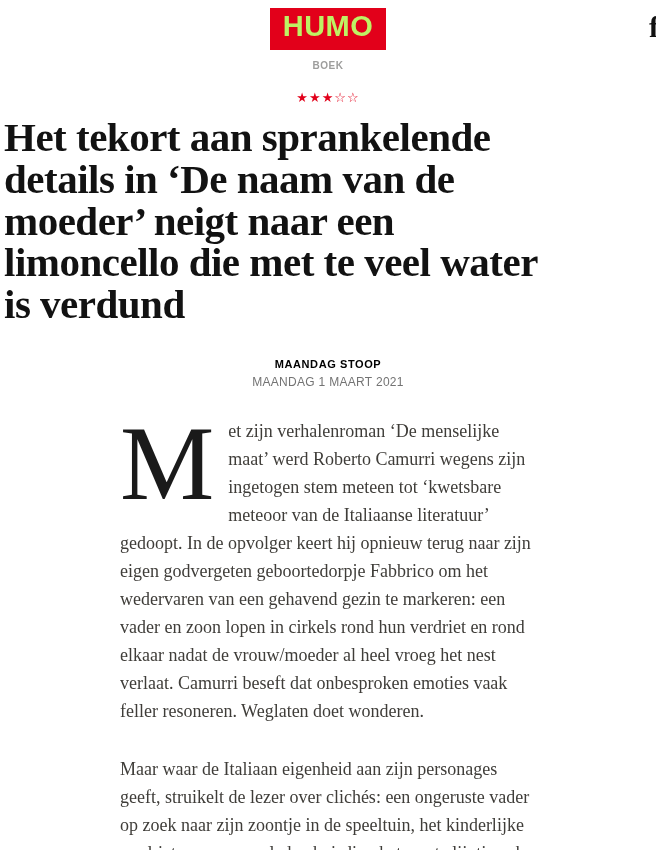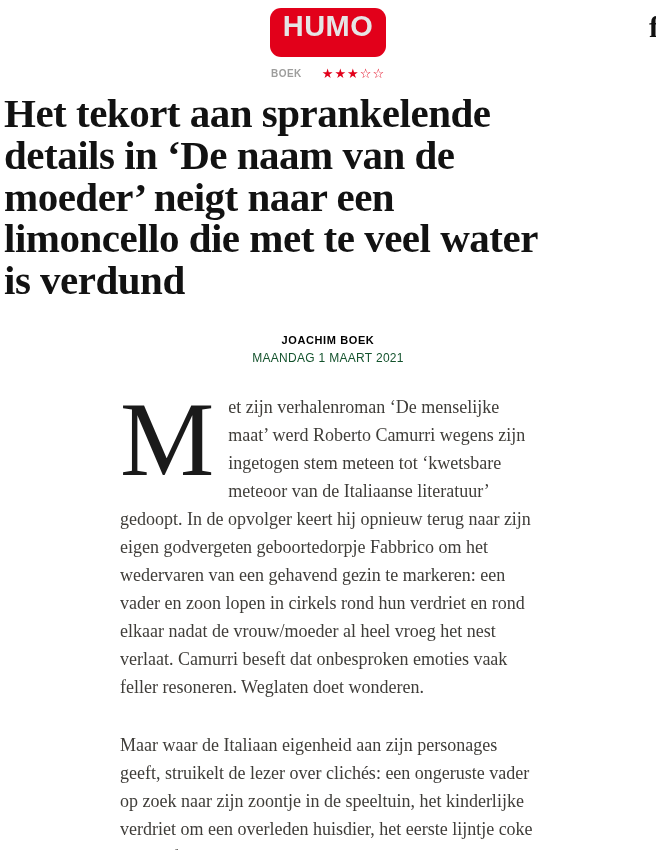--- a/index.html
+++ b/index.html
@@ -12,49 +12,48 @@
     position: relative;
     overflow-x: hidden;
   }
   .page { width: 656px; position: relative; padding-top: 8px; }
 
   
   .masthead { text-align: center; position: relative; }
   .logo {
     display: inline-block;
     background: #e2001a;
-    color: #e5e5e5;
+    color: #bef264;
     font-family: "Liberation Sans", sans-serif;
     font-weight: 700;
     font-size: 29px;
     line-height: 1;
     letter-spacing: 0.5px;
-    padding: 4px 13px 16px 13px;
+    padding: 4px 13px 9px 13px;
     text-decoration: none;
     cursor: pointer;
-    border-radius: 11px;
   }
   .fb-share {
     position: absolute;
     top: 4px;
     right: -3px;
     font-family: "Liberation Serif", serif;
     font-weight: 700;
     font-size: 30px;
     line-height: 1;
     color: #111111;
     cursor: pointer;
   }
   .rating-row {
     margin-top: 10px;
     text-align: center;
     display: flex;
-    justify-content: center;
     align-items: center;
     gap: 20px;
+    flex-direction: column;
   }
   .category-label {
     font-size: 10px;
     font-weight: 700;
     letter-spacing: 0.5px;
     color: #9d9d9c;
   }
   .stars {
     font-size: 13px;
     letter-spacing: 1px;
@@ -80,21 +79,21 @@
   .author {
     font-size: 11px;
     font-weight: 700;
     letter-spacing: 0.6px;
     color: #000000;
   }
   .pub-date {
     margin-top: 5px;
     font-size: 12px;
     letter-spacing: 0.3px;
-    color: #14532d;
+    color: #737373;
   }
 
   
   .content {
     width: 416px;
     margin: 28px auto 0 auto;
     font-family: "Liberation Serif", "DejaVu Serif", serif;
     font-size: 18px;
     line-height: 28px;
     color: #3f3d39;
@@ -125,21 +124,21 @@
     </div>
   </header>
 
   <h1 class="title">Het tekort aan sprankelende
 details in ‘De naam van de
 moeder’ neigt naar een
 limoncello die met te veel water
 is verdund</h1>
 
   <div class="byline">
-    <div class="author">JOACHIM BOEK</div>
+    <div class="author">MAANDAG STOOP</div>
     <div class="pub-date">MAANDAG 1 MAART 2021</div>
   </div>
 
   <div class="content">
     <p><span class="dropcap">M</span><span>et zijn verhalenroman ‘De menselijke maat’ werd Roberto Camurri wegens zijn ingetogen stem meteen tot ‘kwetsbare meteoor van de Italiaanse literatuur’ gedoopt. In de opvolger keert hij opnieuw terug naar zijn eigen godvergeten geboortedorpje Fabbrico om het wedervaren van een gehavend gezin te markeren: een vader en zoon lopen in cirkels rond hun verdriet en rond elkaar nadat de vrouw/moeder al heel vroeg het nest verlaat. Camurri beseft dat onbesproken emoties vaak feller resoneren. Weglaten doet wonderen.</span></p>
     <p>Maar waar de Italiaan eigenheid aan zijn personages geeft, struikelt de lezer over clichés: een ongeruste vader op zoek naar zijn zoontje in de speeltuin, het kinderlijke verdriet om een overleden huisdier, het eerste lijntje coke op een feestje… Met tijdsprongen en perspectiefwisselingen tracht Camurri de van verlies doortrokken gevoelswereld te doen proeven, maar het tekort aan sprankelende details neigt naar een limoncello die met te veel water is verdund. Dat gebrek aan originaliteit neutraliseert de aantrekkingskracht slechts ten dele. Niettemin, telkens wanneer de Italiaan je even weet vast te grijpen, lijkt het verhaal van je weg te lopen, alsof je van alles hoort te voelen en je je bijna schaamt dat dit psychodrama je te onbewogen laat.</p>
   </div>
 
 </div>
 

